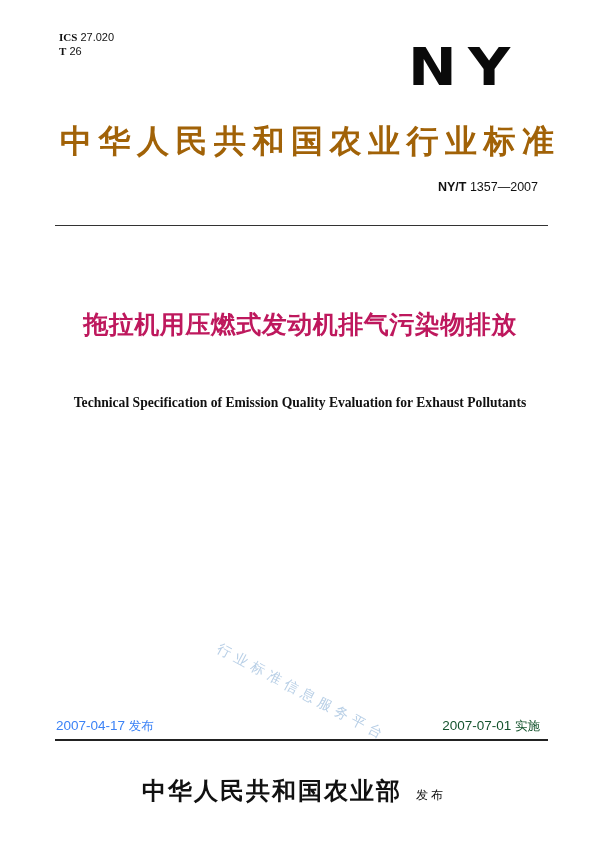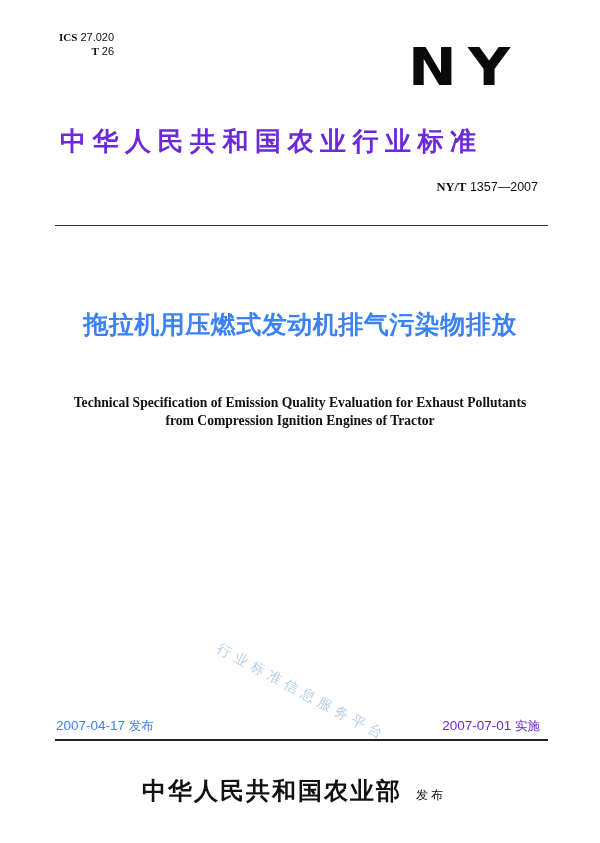--- a/index.html
+++ b/index.html
@@ -1,29 +1,29 @@
 <!DOCTYPE html>
 <html><head>
 <meta charset="utf-8">
 <style>
   html, body { margin: 0; padding: 0; background: #ffffff; }
   body { width: 600px; height: 843px; position: relative; overflow: hidden; color: #111; font-family: "DejaVu Sans", sans-serif; }
   .abs { position: absolute; }
-  .ics { left: 59px; top: 30px; font-family: "Liberation Sans", sans-serif; font-size: 11px; line-height: 14px; color: #111; text-align: right; }
+  .ics { left: 59px; top: 30px; font-family: "Liberation Sans", sans-serif; font-size: 11px; line-height: 14px; color: #111; }
   .ics .k { font-family: "Liberation Serif", serif; font-weight: bold; }
   .ny-logo { left: 408px; top: 41px; font-family: "DejaVu Sans", sans-serif; font-weight: bold; font-size: 52px; letter-spacing: 10px; line-height: 1; color: #0a0a0a; transform: scaleX(1.12); transform-origin: left top; }
-  .std-title { left: 60px; top: 123px; width: 490px; font-size: 26px; font-weight: bold; letter-spacing: 6.5px; line-height: 36px; white-space: nowrap; color: #6d28d9; }
+  .std-title { left: 60px; top: 123px; width: 490px; font-size: 32px; font-weight: bold; letter-spacing: 6.5px; line-height: 36px; white-space: nowrap; color: #a16207; }
   .std-code { right: 62px; top: 180px; font-family: "Liberation Sans", sans-serif; font-size: 12.5px; color: #111; white-space: nowrap; }
-  .std-code .k { font-family: Liberation Serif, serif; font-weight: bold; margin-top: 43px; }
+  .std-code .k { font-family: Liberation Sans, sans-serif; font-weight: bold; margin-top: 43px; }
   .rule-top { left: 55px; top: 225px; width: 493px; height: 1px; background: #333; }
-  .cn-title { left: 0; width: 600px; top: 308px; text-align: center; font-size: 25px; font-weight: bold; line-height: 33px; color: #3b82f6; letter-spacing: 0.5px; }
+  .cn-title { left: 0; width: 600px; top: 308px; text-align: center; font-size: 25px; font-weight: bold; line-height: 33px; color: #be185d; letter-spacing: 0.5px; }
   .en-title { left: 0; width: 600px; top: 394px; text-align: center; font-family: "Liberation Serif", serif; font-weight: bold; font-size: 13.6px; line-height: 18px; color: #111; }
   .watermark { left: 222px; top: 640px; font-size: 14px; color: #b8cfe6; transform: rotate(28deg); transform-origin: left top; letter-spacing: 5px; white-space: nowrap; }
   .date-left { left: 56px; top: 718px; font-family: "Liberation Sans", sans-serif; font-size: 13.5px; color: #3b82f6; white-space: nowrap; }
-  .date-right { right: 60px; top: 718px; font-family: "Liberation Sans", sans-serif; font-size: 13.5px; color: #6d28d9; white-space: nowrap; }
+  .date-right { right: 60px; top: 718px; font-family: "Liberation Sans", sans-serif; font-size: 13.5px; color: #14532d; white-space: nowrap; }
   .date-left .cjk, .date-right .cjk { font-family: "DejaVu Sans", sans-serif; font-size: 12.5px; }
   .rule-bottom { left: 55px; top: 739px; width: 493px; height: 1.5px; background: #222; }
   .issuer { left: 142px; top: 769px; white-space: nowrap; margin-top: 6px; }
   .issuer .name { font-family: "DejaVu Serif", serif; font-weight: bold; font-size: 24px; letter-spacing: 2px; color: #111; }
   .issuer .act { font-size: 12px; margin-left: 14px; color: #111; letter-spacing: 3px; }
 </style>
 </head>
 <body>
 
 <div class="abs ics">
@@ -38,21 +38,20 @@
 <div class="abs std-code"><span class="k">NY/T</span> <span>1357—2007</span></div>
 
 <div class="abs rule-top"></div>
 
 <div class="abs cn-title">
   <div>拖拉机用压燃式发动机排气污染物排放</div>
 </div>
 
 <div class="abs en-title">
   <div>Technical Specification of Emission Quality Evaluation for Exhaust Pollutants</div>
-  <div>from Compression Ignition Engines of Tractor</div>
 </div>
 
 <div class="abs watermark">行业标准信息服务平台</div>
 
 <div class="abs date-left"><span>2007-04-17</span> <span class="cjk">发布</span></div>
 
 <div class="abs date-right"><span>2007-07-01</span> <span class="cjk">实施</span></div>
 
 <div class="abs rule-bottom"></div>
 

